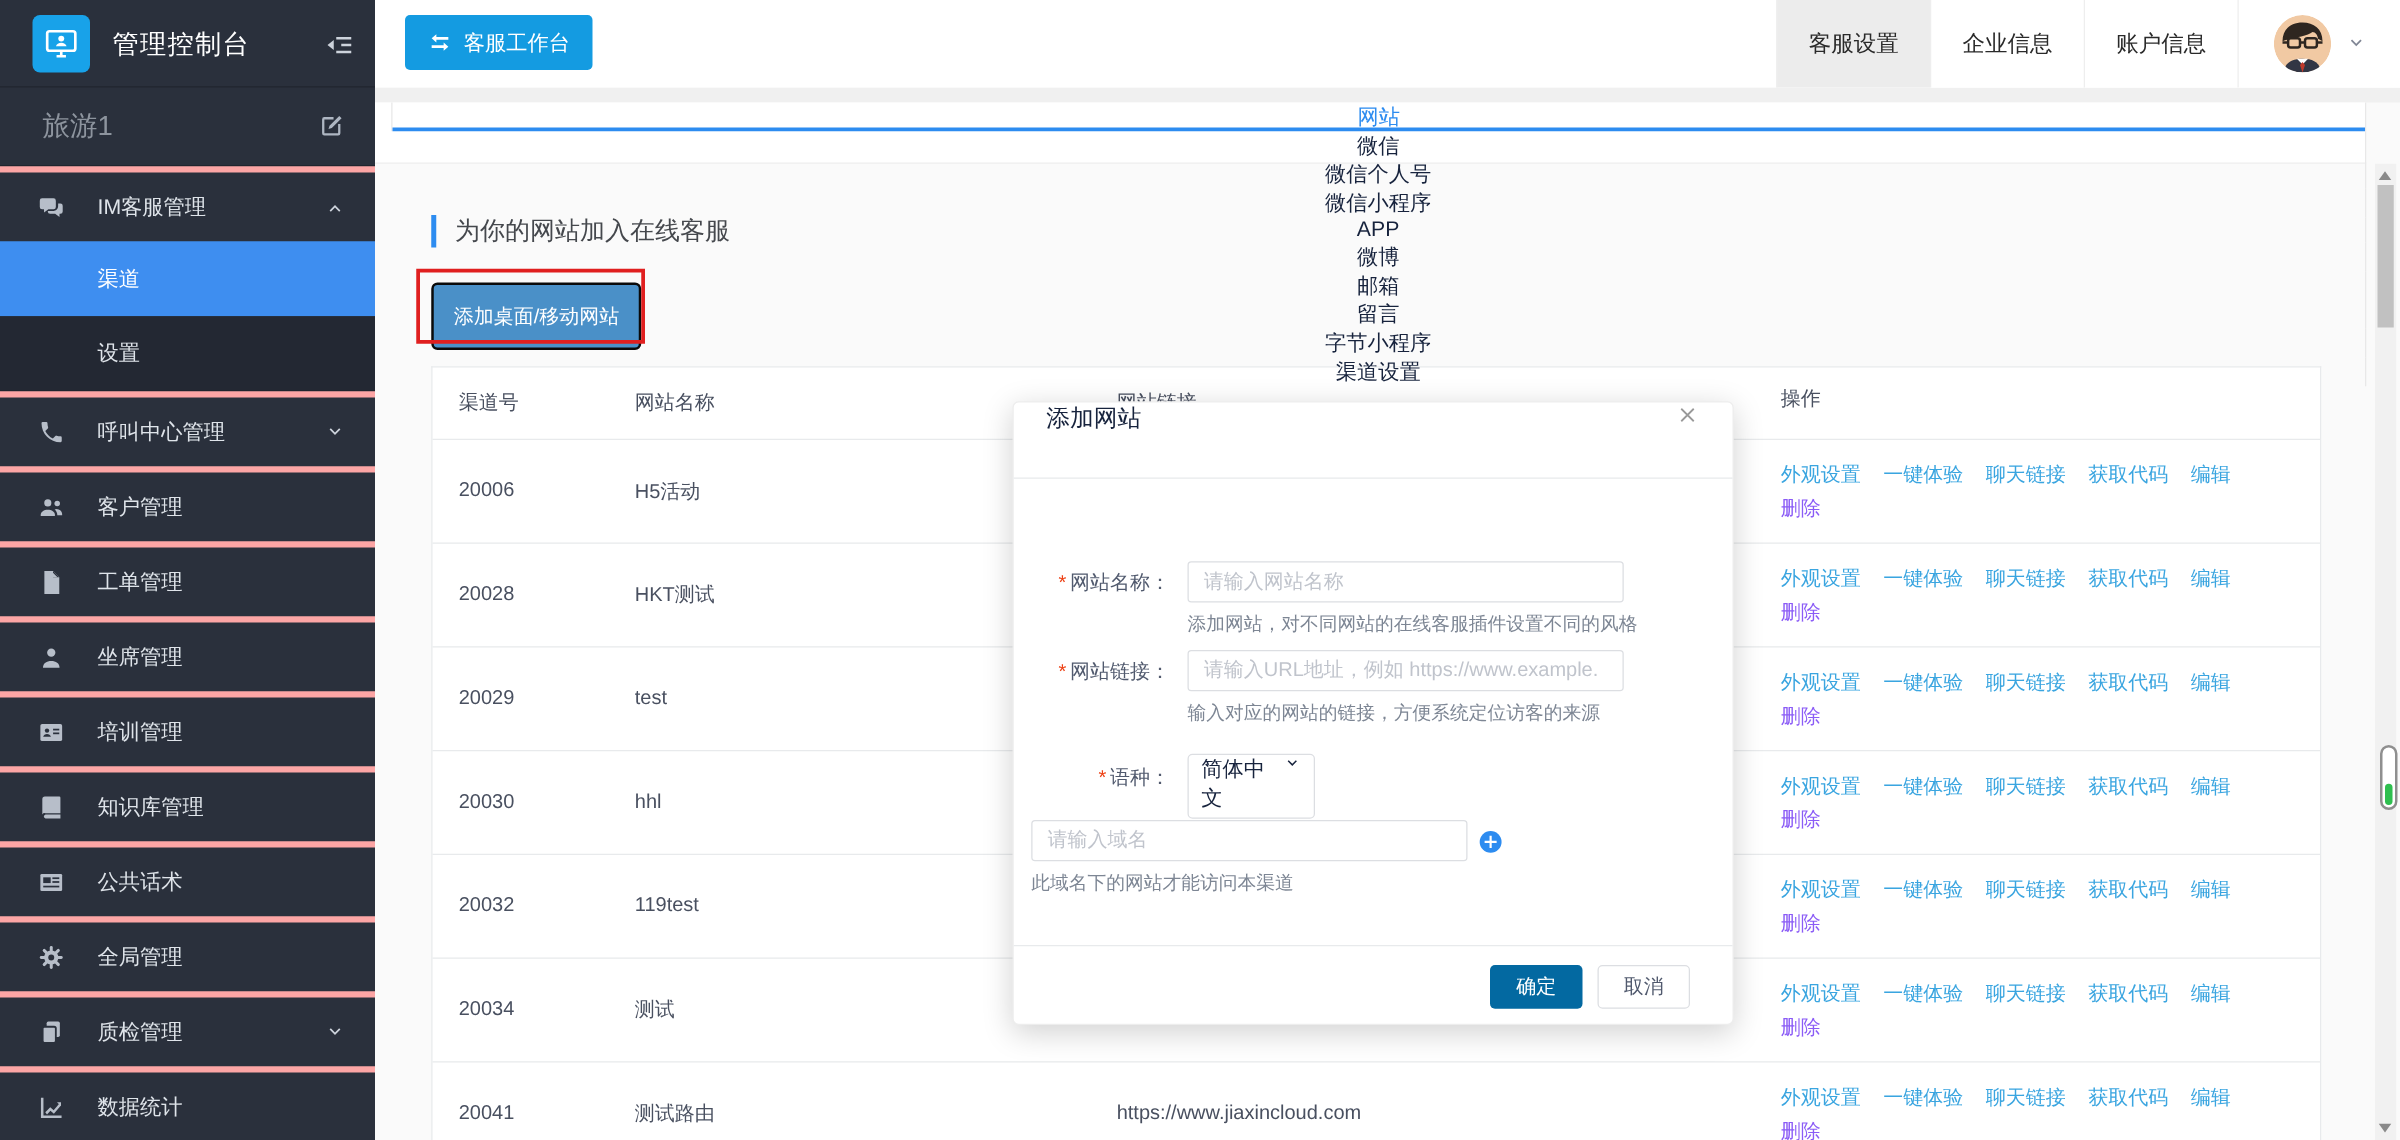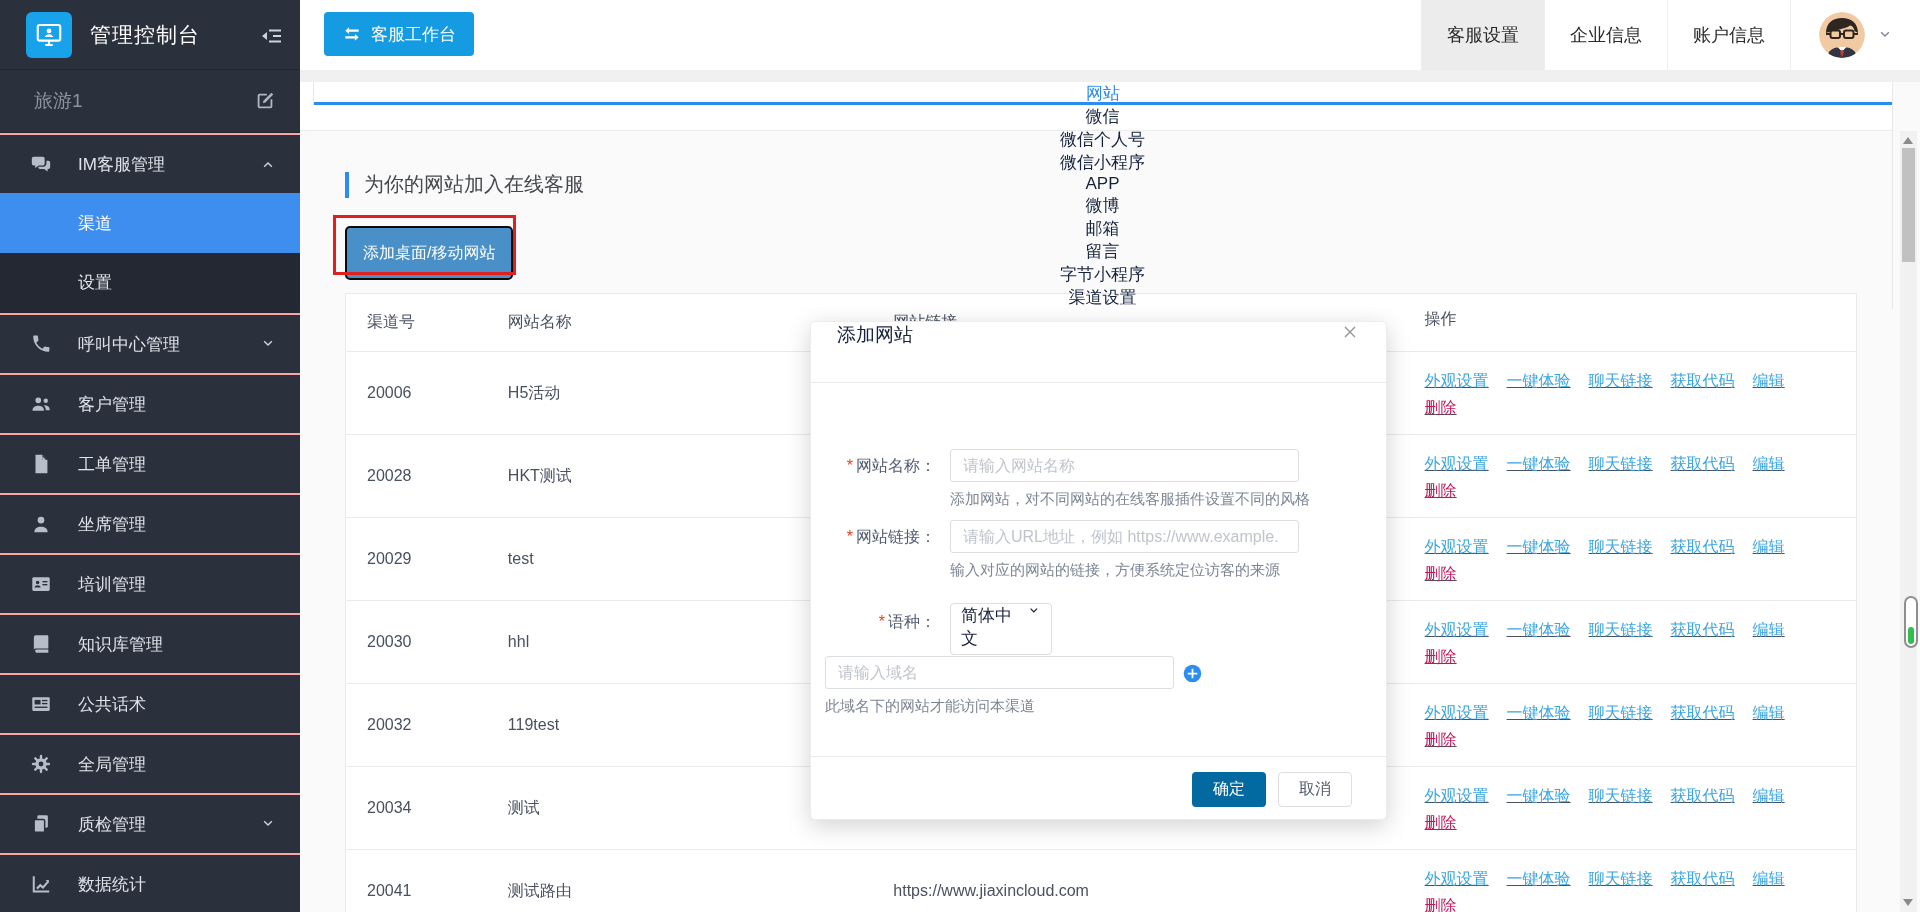--- a/index.html
+++ b/index.html
@@ -10,28 +10,28 @@
   
   .sidebar { position:absolute; left:0; top:0; width:300px; height:912px; background:#2a303c; z-index:5; }
   .logo-row { position:relative; height:70px; display:flex; align-items:center; padding-left:26px;
               border-bottom:1px solid #20252e; }
   .logo-box { width:46px; height:46px; background:#18a2e9; border-radius:6px; display:flex;
               align-items:center; justify-content:center; }
   .logo-title { color:#fff; font-size:21px; margin-left:18px; letter-spacing:1px; }
   .collapse-btn { position:absolute; right:16px; top:24px; color:#cdd3dc; cursor:pointer; }
   .workspace-row { height:63px; display:flex; align-items:center; padding:0 24px 0 34px;
                    border-bottom:1px solid #20252e; }
-  .workspace-name { color:#8d949e; font-size:19px; flex:1; }
+  .workspace-name { color:#8d949e; font-size:22px; flex:1; }
   .workspace-edit { color:#aeb6c2; }
   .menu-item { height:60px; display:flex; align-items:center; position:relative; color:#dfe4ea;
                font-size:17px; cursor:pointer; }
   .menu-item .mi-icon { position:absolute; left:30px; width:22px; height:22px; color:#b7bec9; }
   .menu-item .mi-label { margin-left:78px; }
   .menu-item .mi-chevron { position:absolute; right:24px; color:#cdd3dc; }
-  .menu-item.parent { border-top:2px solid #fca5a5; }
+  .menu-item.parent { border-top:5px solid #fca5a5; }
   .menu-sub { background:#232833; border-bottom:1px solid #1f242e; }
   .menu-sub.active { background:#3e8ef0; color:#fff; border-bottom:none; }
 
   
   .topbar { position:absolute; left:300px; top:0; right:0; height:70px; background:#fff; z-index:4; }
   .workbench-btn { position:absolute; left:24px; top:12px; height:44px; padding:0 18px;
     background:#149be1; color:#fff; border:none; border-radius:4px; font-size:17px;
     display:flex; align-items:center; gap:9px; cursor:pointer; }
   .user-nav { position:absolute; right:0; top:0; height:70px; display:flex; align-items:stretch; }
   .user-nav .nav-item { width:123px; display:flex; align-items:center; justify-content:center;
@@ -63,23 +63,23 @@
     background:#4a90c8; color:#fff; font-size:16px; border:2px solid #0a0a0a; border-radius:5px;
     cursor:pointer; }
   .site-table { position:absolute; left:45px; top:162px; width:1512px; background:#fff;
     border:1px solid #e8eaec; border-bottom:none; font-size:16px; color:#495060; }
   .t-row { display:flex; border-bottom:1px solid #e8eaec; }
   .t-row.head { height:58px; }
   .t-row.body { height:83px; }
   .t-cell { padding-left:21px; display:flex; align-items:center; }
   .t-cell.c1 { width:141px; } .t-cell.c2 { width:386px; } .t-cell.c3 { width:532px; }
   .t-cell.c4 { width:453px; align-items:flex-start; padding-top:15px; }
-  .ops { line-height:27px;text-decoration:underline; }
+  .ops { line-height:27px; }
   .ops a { color:#3aa5e0; text-decoration:none; margin-right:18px; cursor:pointer; }
-  .ops a.del { color:#be185d; margin-right:0; }
+  .ops a.del { color:#8b5cf6; margin-right:0; }
 
   
   .modal { position:absolute; left:810px; top:321px; width:577px; height:499px; background:#fff;
     border-radius:5px; box-shadow:0 6px 24px rgba(0,0,0,.18); z-index:10; border:1px solid #ededed; }
   .modal-head { height:61px; display:flex; align-items:flex-start; padding:0 26px;
     border-bottom:1px solid #e8eaec; }
   .modal-title { font-size:19px; color:#17233d; flex:1; }
   .modal-close { color:#999; cursor:pointer; }
   .form-row { position:absolute; left:0; width:100%; display:flex; }
   .f-label { width:125px; text-align:right; font-size:16px; color:#515a6e; padding-top:7px; }

